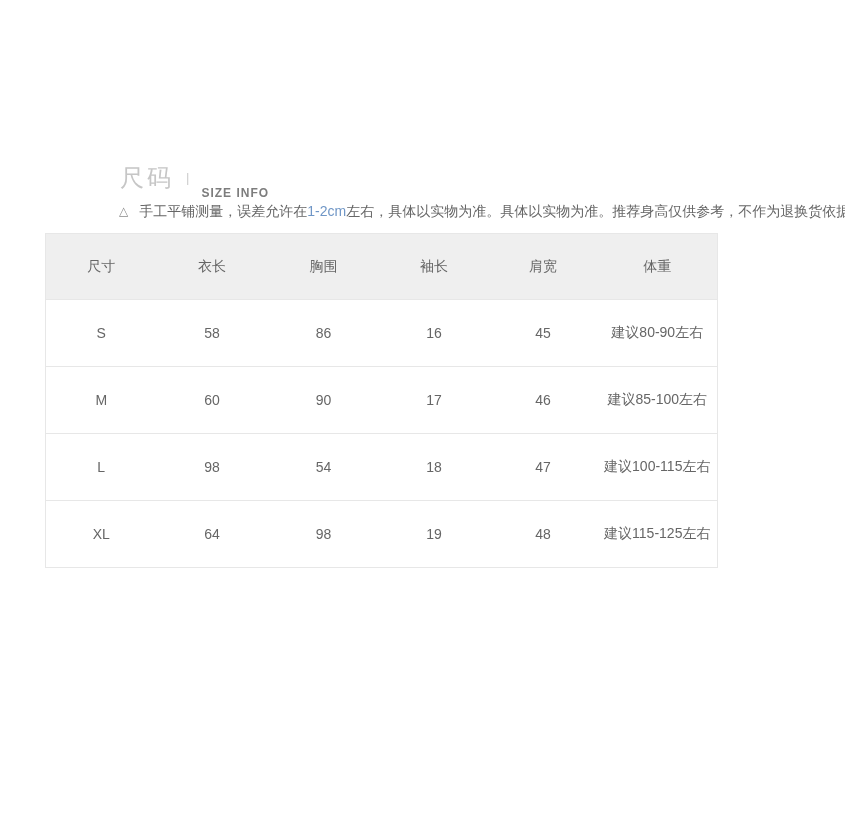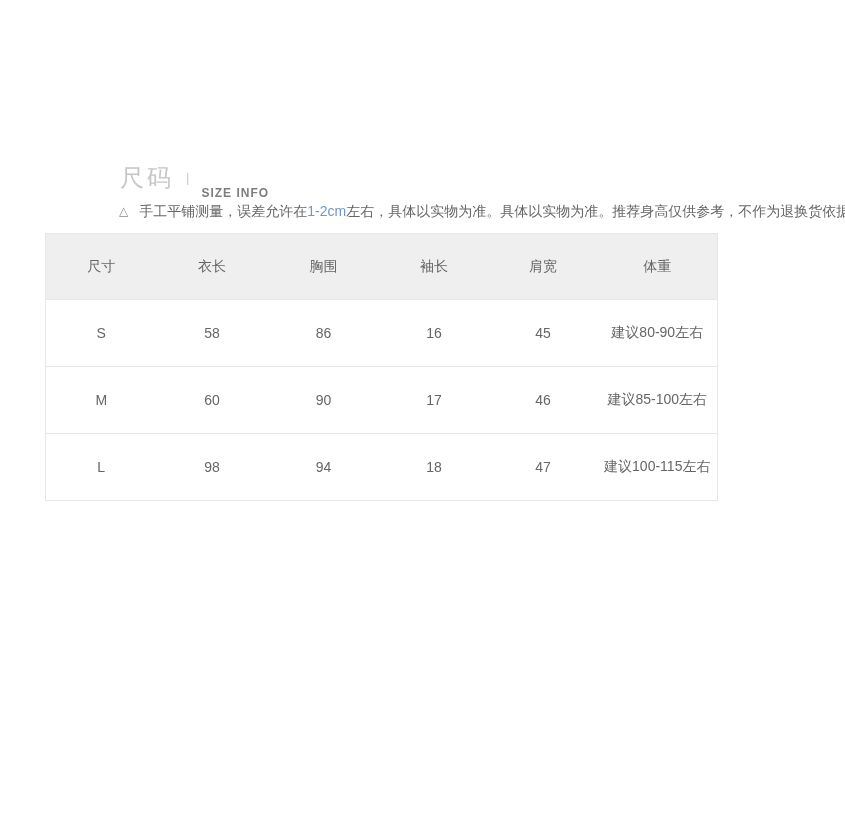--- a/index.html
+++ b/index.html
@@ -99,21 +99,29 @@
         <td>M</td>
         <td>60</td>
         <td>90</td>
         <td>17</td>
         <td>46</td>
         <td>建议85-100左右</td>
       </tr>
       <tr>
         <td>L</td>
         <td>98</td>
-        <td>94</td>
+        <td>54</td>
         <td>18</td>
         <td>47</td>
         <td>建议100-115左右</td>
+      </tr>
+      <tr>
+        <td>XL</td>
+        <td>64</td>
+        <td>98</td>
+        <td>19</td>
+        <td>48</td>
+        <td>建议115-125左右</td>
       </tr>
     </tbody>
   </table>
 
 </div>
 
 </body></html>

